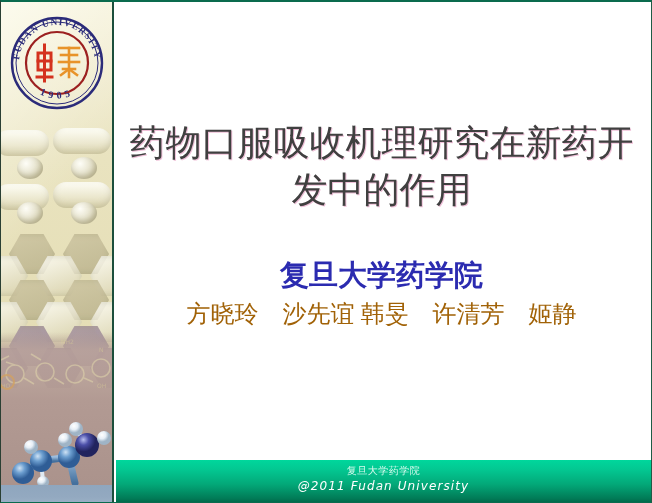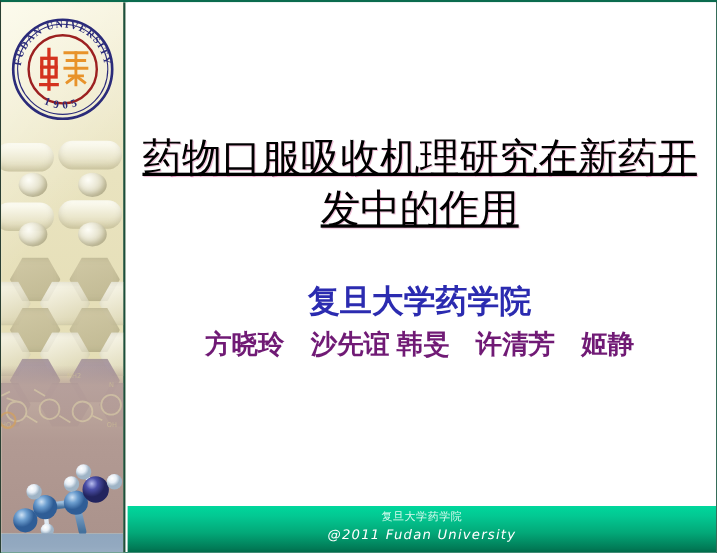--- a/index.html
+++ b/index.html
@@ -149,28 +149,27 @@
     bottom: 0;
     background: #ffffff;
   }
 
   .title {
     position: absolute;
     left: 0;
     right: 4px;
     top: 118px;
     text-align: center;
-    color: #000000;
+    color: #404040;
     font-family: "Liberation Serif", "DejaVu Serif", serif;
     font-size: 36px;
     line-height: 47px;
     letter-spacing: 0px;
     white-space: pre-line;
     text-shadow: 1px 1px 0 rgba(190,0,100,0.25);
-    text-decoration: underline;
   }
 
   .org {
     position: absolute;
     left: 0;
     right: 4px;
     top: 255px;
     text-align: center;
     color: #2b2bb0;
     font-family: "Liberation Serif", "DejaVu Serif", serif;
@@ -178,23 +177,23 @@
     font-size: 29px;
     line-height: 36px;
   }
 
   .authors {
     position: absolute;
     left: 0;
     right: 4px;
     top: 297px;
     text-align: center;
-    color: #701a75;
-    font-family: "Liberation Serif", "DejaVu Serif", serif;
-    font-weight: bold;
+    color: #a16207;
+    font-family: "Liberation Serif", "DejaVu Serif", serif;
+    font-weight: normal;
     font-size: 24px;
     line-height: 30px;
     white-space: pre;
   }
 
   
   .footer {
     position: absolute;
     left: 115px;
     right: 0;

